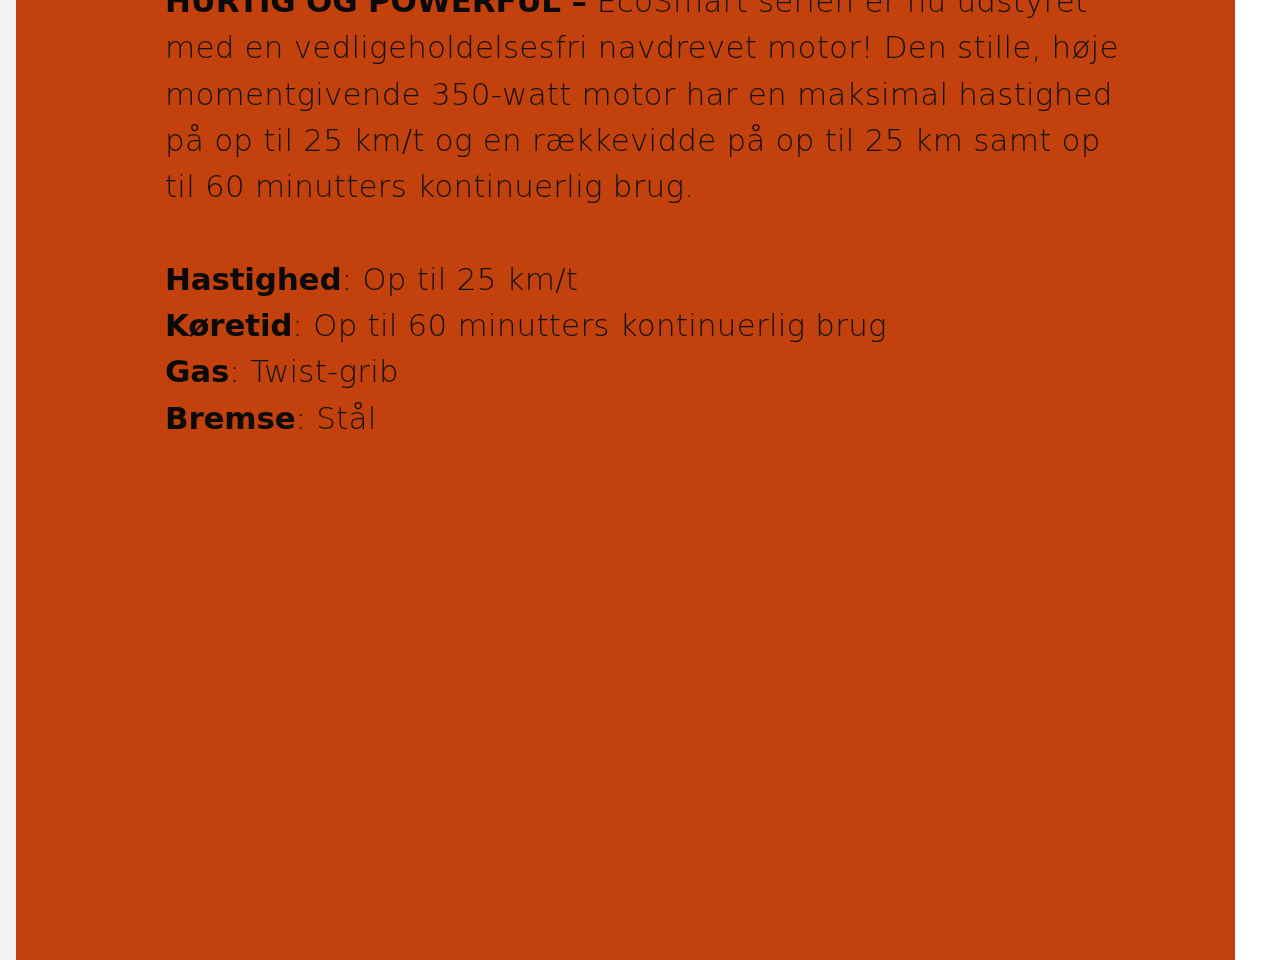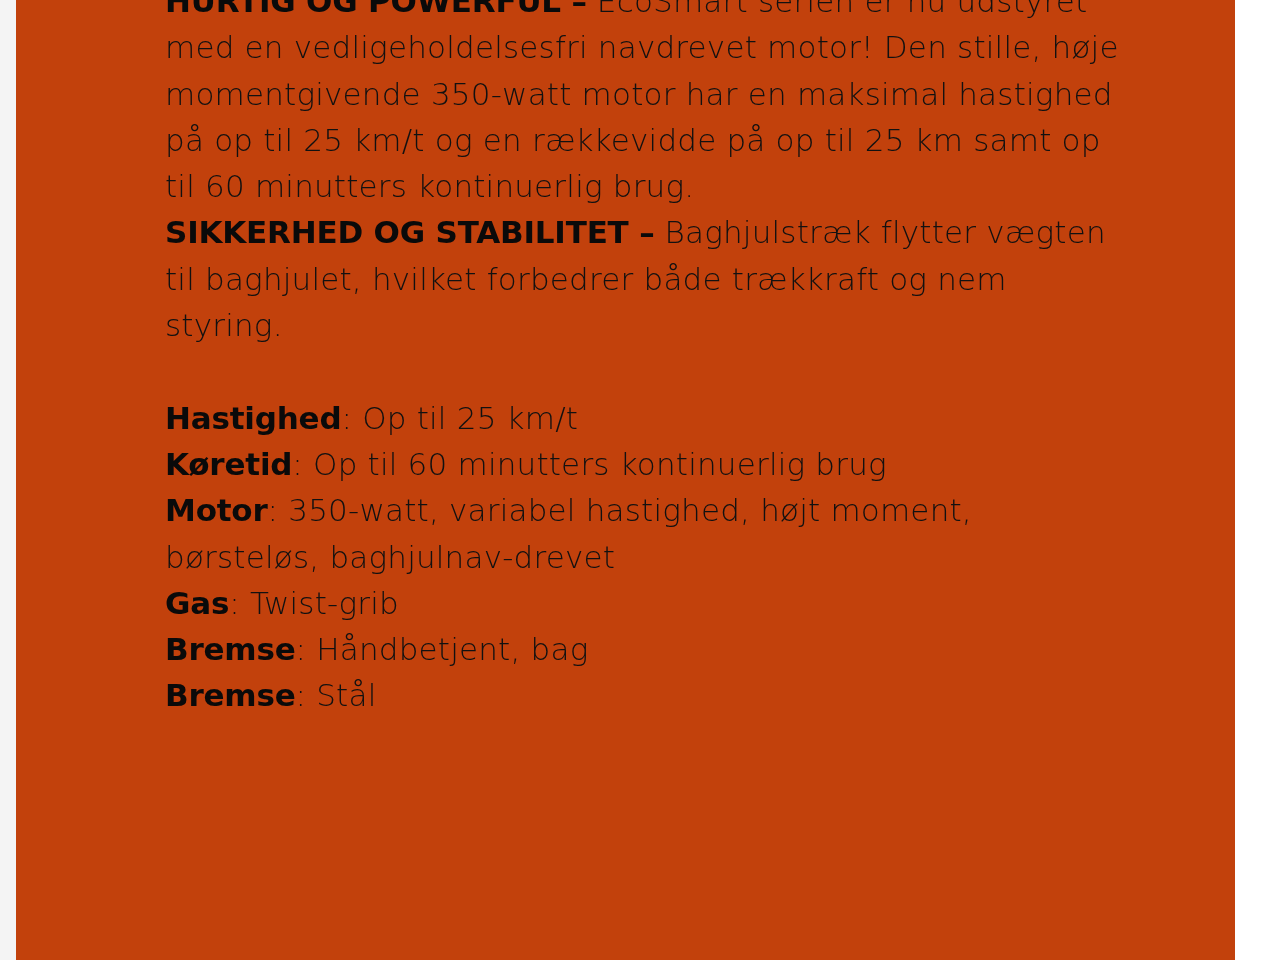--- a/index.html
+++ b/index.html
@@ -64,31 +64,26 @@
 </head>
 <body>
 
 <div class="page">
   <div class="left-strip"></div>
 
   <div class="content">
     <p>
       <b>HURTIG OG POWERFUL –</b><span> EcoSmart serien er nu udstyret med en vedligeholdelsesfri navdrevet motor! Den stille, høje momentgivende 350-watt motor har en maksimal hastighed på op til 25 km/t og en rækkevidde på op til 25 km samt op til 60 minutters kontinuerlig brug.</span>
     </p>
-    <p>
-      <b>SIKKERHED OG STABILITET –</b><span> Baghjulstræk flytter vægten til baghjulet, hvilket forbedrer både trækkraft og nem styring.</span>
-    </p>
 
     <div class="blank"></div>
 
     <div>
       <p><b>Hastighed</b><span>: </span><span>Op til 25 km/t</span></p>
       <p><b>Køretid</b><span>: </span><span>Op til 60 minutters kontinuerlig brug</span></p>
-      <p><b>Motor</b><span>: </span><span>350-watt, variabel hastighed, højt moment, børsteløs, baghjulnav-drevet</span></p>
       <p><b>Gas</b><span>: </span><span>Twist-grib</span></p>
-      <p><b>Bremse</b><span>: </span><span>Håndbetjent, bag</span></p>
       <p><b>Bremse</b><span>: </span><span>Stål</span></p>
     </div>
   </div>
 
   <div class="scroll-track"></div>
   <div class="scroll-thumb"></div>
 </div>
 
 </body></html>

